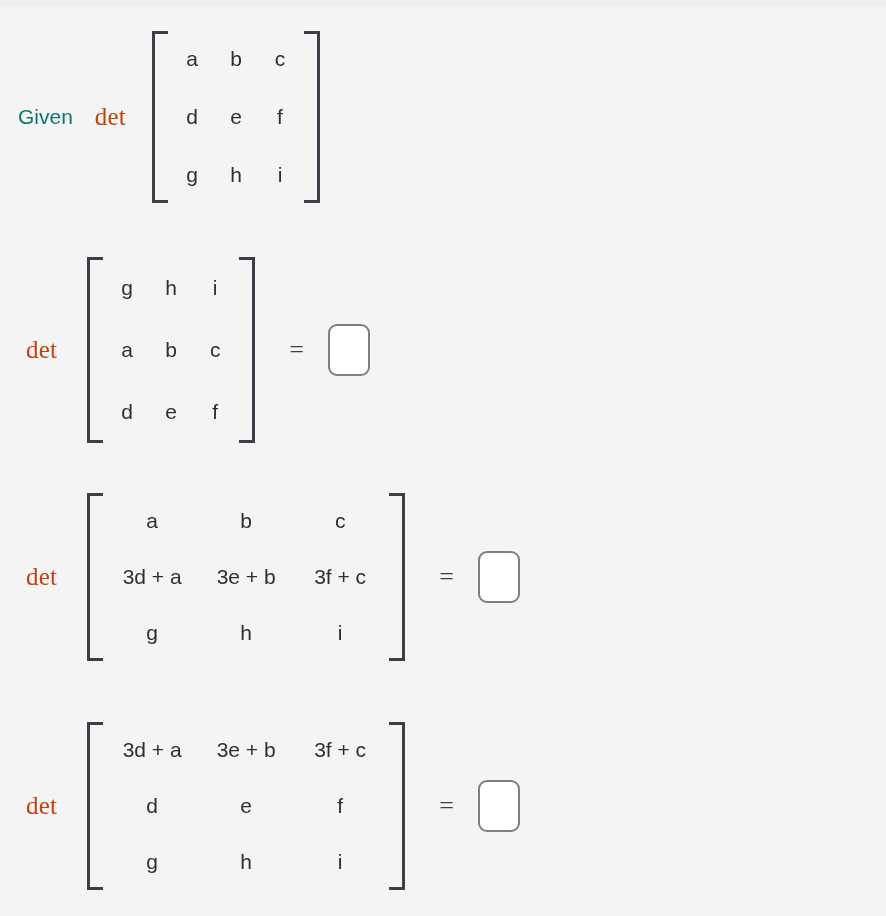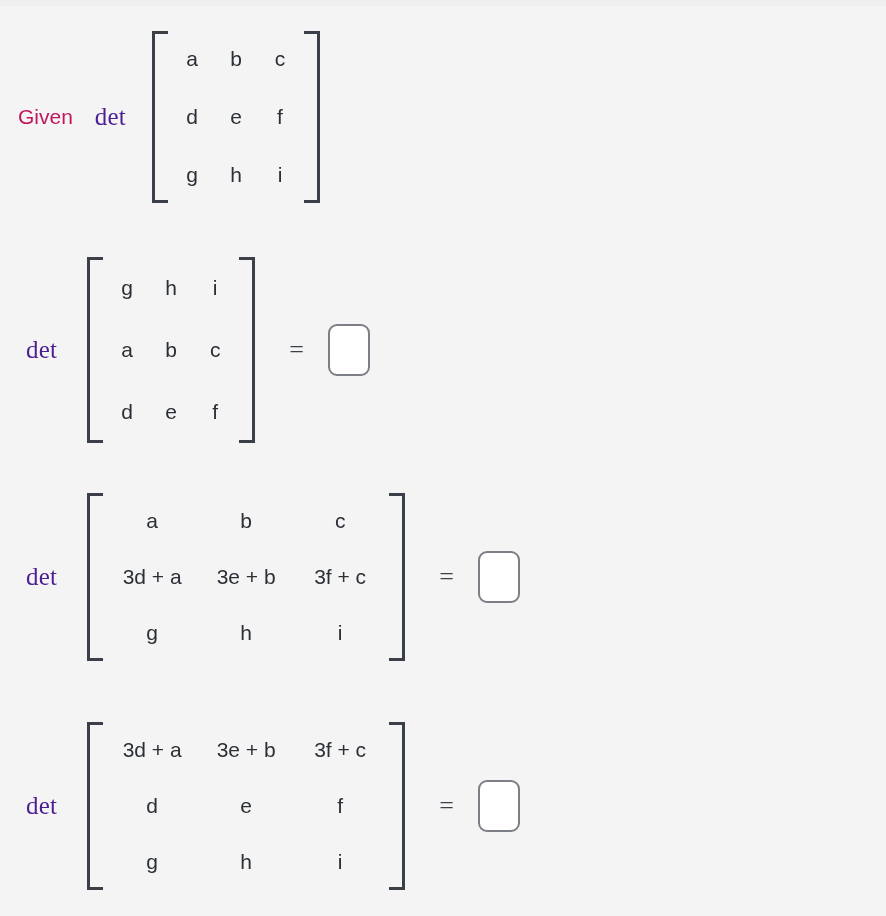--- a/index.html
+++ b/index.html
@@ -56,21 +56,21 @@
     font-family: "Liberation Sans", sans-serif;
     font-size: 21px;
     color: #2b2f36;
     padding: 0;
     white-space: nowrap;
   }
 
   .detlab {
     font-family: "Liberation Serif", serif;
     font-size: 25px;
-    color: #4c1d95;
+    color: #c2410c;
     letter-spacing: 0.2px;
   }
   .eqsign {
     font-family: "Liberation Serif", serif;
     font-size: 26px;
     color: #3a3f48;
   }
   .answer-box {
     display: inline-block;
     width: 42px;
@@ -88,21 +88,21 @@
     left: 18px;
     top: 22px;
     width: 860px;
     height: 190px;
     display: flex;
     align-items: center;
   }
   #given-word {
     font-size: 21px;
     font-family: "Liberation Sans", sans-serif;
-    color: #be185d;
+    color: #0f766e;
     margin-right: 22px;
   }
   #given-det {
     margin-right: 26px;
   }
   #given-matrix {
     height: 172px;
     display: flex;
     align-items: center;
   }

